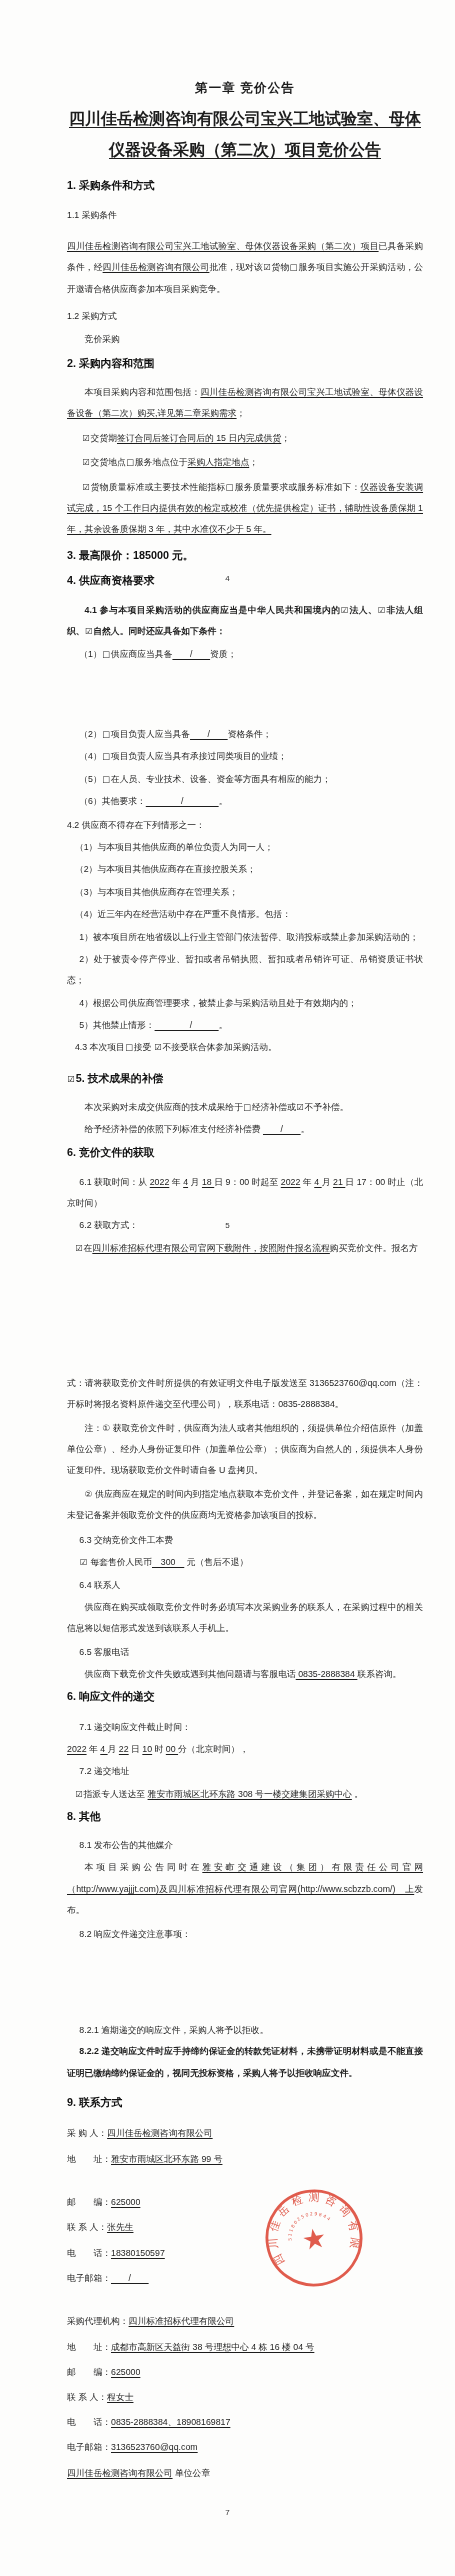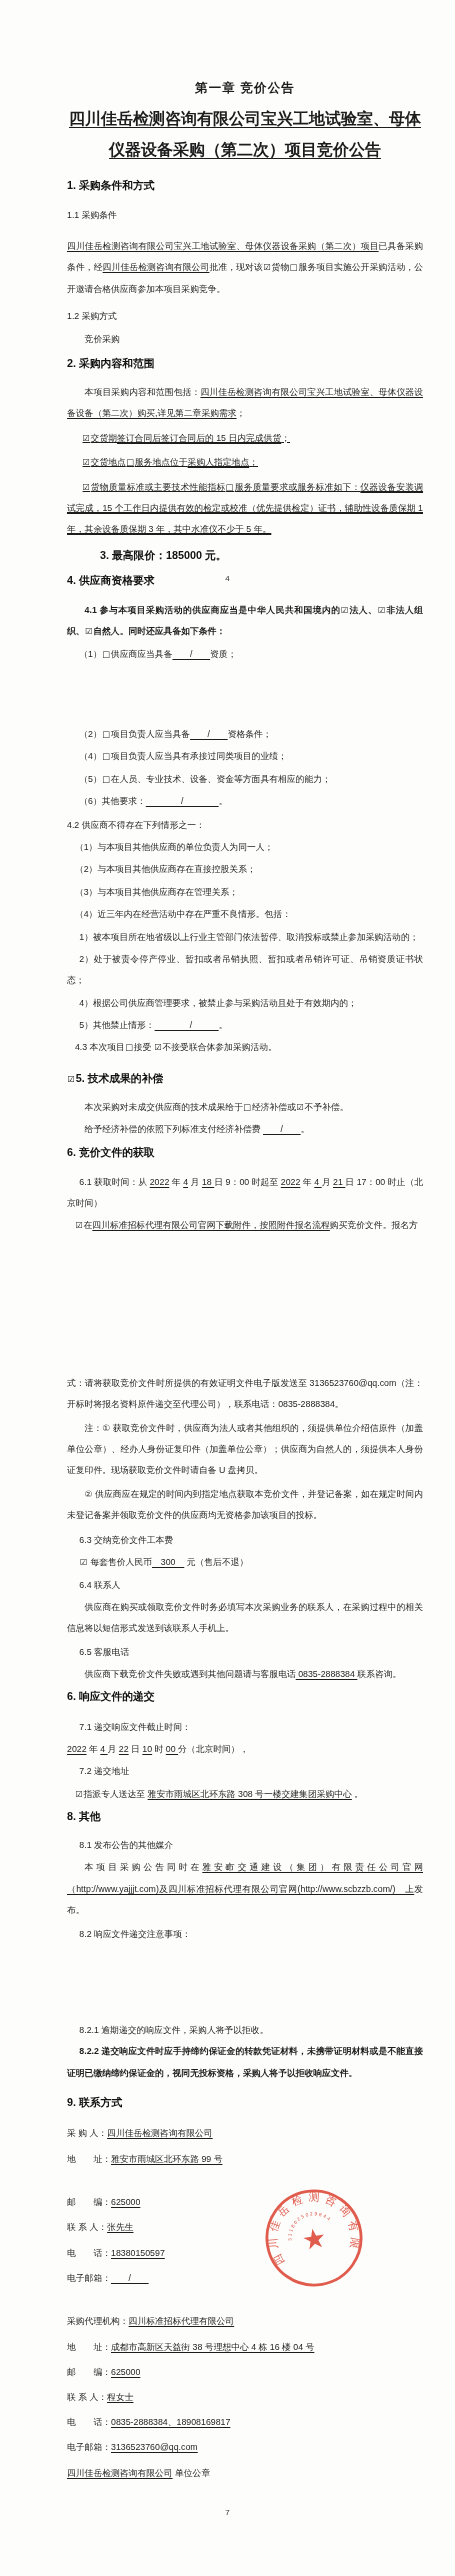--- a/index.html
+++ b/index.html
@@ -12,21 +12,21 @@
   .seg{position:absolute;left:67px;width:356px;}
   .chapter{margin-top:80px;text-align:center;font-size:12.5px;font-weight:700;letter-spacing:1.1px;}
   .doctitle{
     margin-top:5.7px;text-align:center;font-size:16px;font-weight:700;line-height:1.95;
     text-decoration:underline;text-underline-offset:3.4px;text-decoration-thickness:0.9px;
   }
   .h2{font-size:10.8px;font-weight:700;color:#111;}
   .mt-a{margin-top:13.7px;} .mt-c{margin-top:6.8px;}
   .p{font-size:8.8px;line-height:2.42;text-align:justify;}
   .sub{font-size:8.8px;line-height:2.2;}
-  .ind2{text-indent:2em;} .ind14{text-indent:1.4em;} .ind17{text-indent:1.7em;text-decoration:underline;} .ind09{text-indent:0.9em;}
+  .ind2{text-indent:2em;} .ind14{text-indent:1.4em;} .ind17{text-indent:1.7em;} .ind09{text-indent:0.9em;}
   .u{text-decoration:underline;text-underline-offset:2.3px;text-decoration-thickness:0.6px;}
   .bold{font-weight:700;}
   .cb{font-family:"DejaVu Sans",sans-serif;font-size:8.3px;padding:0 0.6px;}
   .pagenum{position:absolute;left:0;width:455px;text-align:center;font-size:8px;color:#333;}
   .contact{display:flex;margin-top:15px;font-size:8.8px;flex-direction:column;}
   .col-l{width:188px;flex:0 0 188px;}
   .col-r{flex:1;position:relative;}
   .crow{margin-bottom:8.5px;line-height:1.9;}
   .stamp{position:absolute;left:263px;top:2187px;mix-blend-mode:multiply;}
   .seal-text{font-family:"DejaVu Sans",sans-serif;}
@@ -45,21 +45,21 @@
     <div class="p" style="margin-top:10.2px;"><span class="u">四川佳岳检测咨询有限公司宝兴工地试验室、母体仪器设备采购（第二次）项目</span><span>已具备采购条件，经</span><span class="u">四川佳岳检测咨询有限公司</span><span>批准，现对该</span><span class="cb">☑</span><span>货物</span><span class="cb">□</span><span>服务项目实施公开采购活动，公开邀请合格供应商参加本项目采购竞争。</span></div>
     <div class="sub mt-c">1.2 采购方式</div>
     <div class="p ind2" style="margin-top:3.4px;">竞价采购</div>
 
     <div class="h2 mt-c">2. 采购内容和范围</div>
     <div class="p ind2" style="margin-top:10.2px;"><span>本项目采购内容和范围包括：</span><span class="u">四川佳岳检测咨询有限公司宝兴工地试验室、母体仪器设备设备（第二次）购买,详见第二章采购需求</span><span>；</span></div>
     <div class="p ind17" style="margin-top:3.4px;"><span class="cb">☑</span><span>交货期</span><span class="u">签订合同后签订合同后的 15 日内完成供货</span><span>；</span></div>
     <div class="p ind17" style="margin-top:3.4px;"><span class="cb">☑</span><span>交货地点</span><span class="cb">□</span><span>服务地点位于</span><span class="u">采购人指定地点</span><span>；</span></div>
     <div class="p ind17" style="margin-top:3.4px;"><span class="cb">☑</span><span>货物质量标准或主要技术性能指标</span><span class="cb">□</span><span>服务质量要求或服务标准如下：</span><span class="u">仪器设备安装调试完成，15 个工作日内提供有效的检定或校准（优先提供检定）证书，辅助性设备质保期 1 年，其余设备质保期 3 年，其中水准仪不少于 5 年。</span></div>
 
-    <div class="h2" style="margin-top:8px;margin-left:33px;">3. 最高限价：185000 元。</div>
+    <div class="h2" style="margin-top:8px;">3. 最高限价：185000 元。</div>
 
     <div class="h2" style="margin-top:11.4px;">4. 供应商资格要求</div>
     <div class="p ind2" style="margin-top:11.4px;font-weight:600;"><span>4.1 参与本项目采购活动的供应商应当是中华人民共和国境内的</span><span class="cb">☑</span><span>法人、</span><span class="cb">☑</span><span>非法人组织、</span><span class="cb">☑</span><span>自然人。同时还应具备如下条件：</span></div>
     <div class="p ind14" style="margin-top:2.3px;"><span>（1）</span><span class="cb">□</span><span>供应商应当具备</span><span class="u">　　/　　</span><span>资质；</span></div>
   </div>
   <div class="pagenum" style="top:574px;">4</div>
 
   <div class="seg" style="top:724px;">
     <div class="p ind14"><span>（2）</span><span class="cb">□</span><span>项目负责人应当具备</span><span class="u">　　/　　</span><span>资格条件；</span></div>
     <div class="p ind14" style="margin-top:1.1px;"><span>（4）</span><span class="cb">□</span><span>项目负责人应当具有承接过同类项目的业绩；</span></div>
@@ -75,20 +75,21 @@
     <div class="p ind14" style="margin-top:1.1px;">4）根据公司供应商管理要求，被禁止参与采购活动且处于有效期内的；</div>
     <div class="p ind14" style="margin-top:1.1px;"><span>5）其他禁止情形：</span><span class="u">　　　　/　　　</span><span>。</span></div>
     <div class="p ind09" style="margin-top:1.1px;"><span>4.3 本次项目</span><span class="cb">□</span><span>接受 </span><span class="cb">☑</span><span>不接受联合体参加采购活动。</span></div>
 
     <div class="h2" style="margin-top:13px;"><span class="cb">☑</span><span>5. 技术成果的补偿</span></div>
     <div class="p ind2" style="margin-top:11.4px;"><span>本次采购对未成交供应商的技术成果给于</span><span class="cb">□</span><span>经济补偿或</span><span class="cb">☑</span><span>不予补偿。</span></div>
     <div class="p ind2" style="margin-top:1.1px;"><span>给予经济补偿的依照下列标准支付经济补偿费 </span><span class="u">　　/　　</span><span>。</span></div>
 
     <div class="h2" style="margin-top:5.7px;">6. 竞价文件的获取</div>
     <div class="p ind14" style="margin-top:11.4px;"><span>6.1 获取时间：从 </span><span class="u">2022</span><span> 年 </span><span class="u">4</span><span> 月 </span><span class="u"> 18 </span><span> 日 9：00 时起至 </span><span class="u">2022</span><span> 年 </span><span class="u"> 4 </span><span> 月 </span><span class="u"> 21 </span><span> 日 17：00 时止（北京时间）</span></div>
+    <div class="p ind14" style="margin-top:1.1px;">6.2 获取方式：</div>
     <div class="p ind09" style="margin-top:1.1px;"><span class="cb">☑</span><span>在</span><span class="u">四川标准招标代理有限公司官网下载附件，按照附件报名流程</span><span>购买竞价文件。报名方</span></div>
   </div>
   <div class="pagenum" style="top:1221px;">5</div>
 
   <div class="seg" style="top:1373px;">
     <div class="p">式：请将获取竞价文件时所提供的有效证明文件电子版发送至 3136523760@qq.com（注：开标时将报名资料原件递交至代理公司），联系电话：0835-2888384。</div>
     <div class="p ind2" style="margin-top:2.3px;">注：① 获取竞价文件时，供应商为法人或者其他组织的，须提供单位介绍信原件（加盖单位公章）、经办人身份证复印件（加盖单位公章）；供应商为自然人的，须提供本人身份证复印件。现场获取竞价文件时请自备 U 盘拷贝。</div>
     <div class="p ind2" style="margin-top:2.3px;">② 供应商应在规定的时间内到指定地点获取本竞价文件，并登记备案，如在规定时间内未登记备案并领取竞价文件的供应商均无资格参加该项目的投标。</div>
     <div class="p ind14" style="margin-top:3.4px;">6.3 交纳竞价文件工本费</div>
     <div class="p ind14" style="margin-top:1.1px;"><span class="cb">☑</span><span> 每套售价人民币</span><span class="u">　300　</span><span> 元（售后不退）</span></div>

